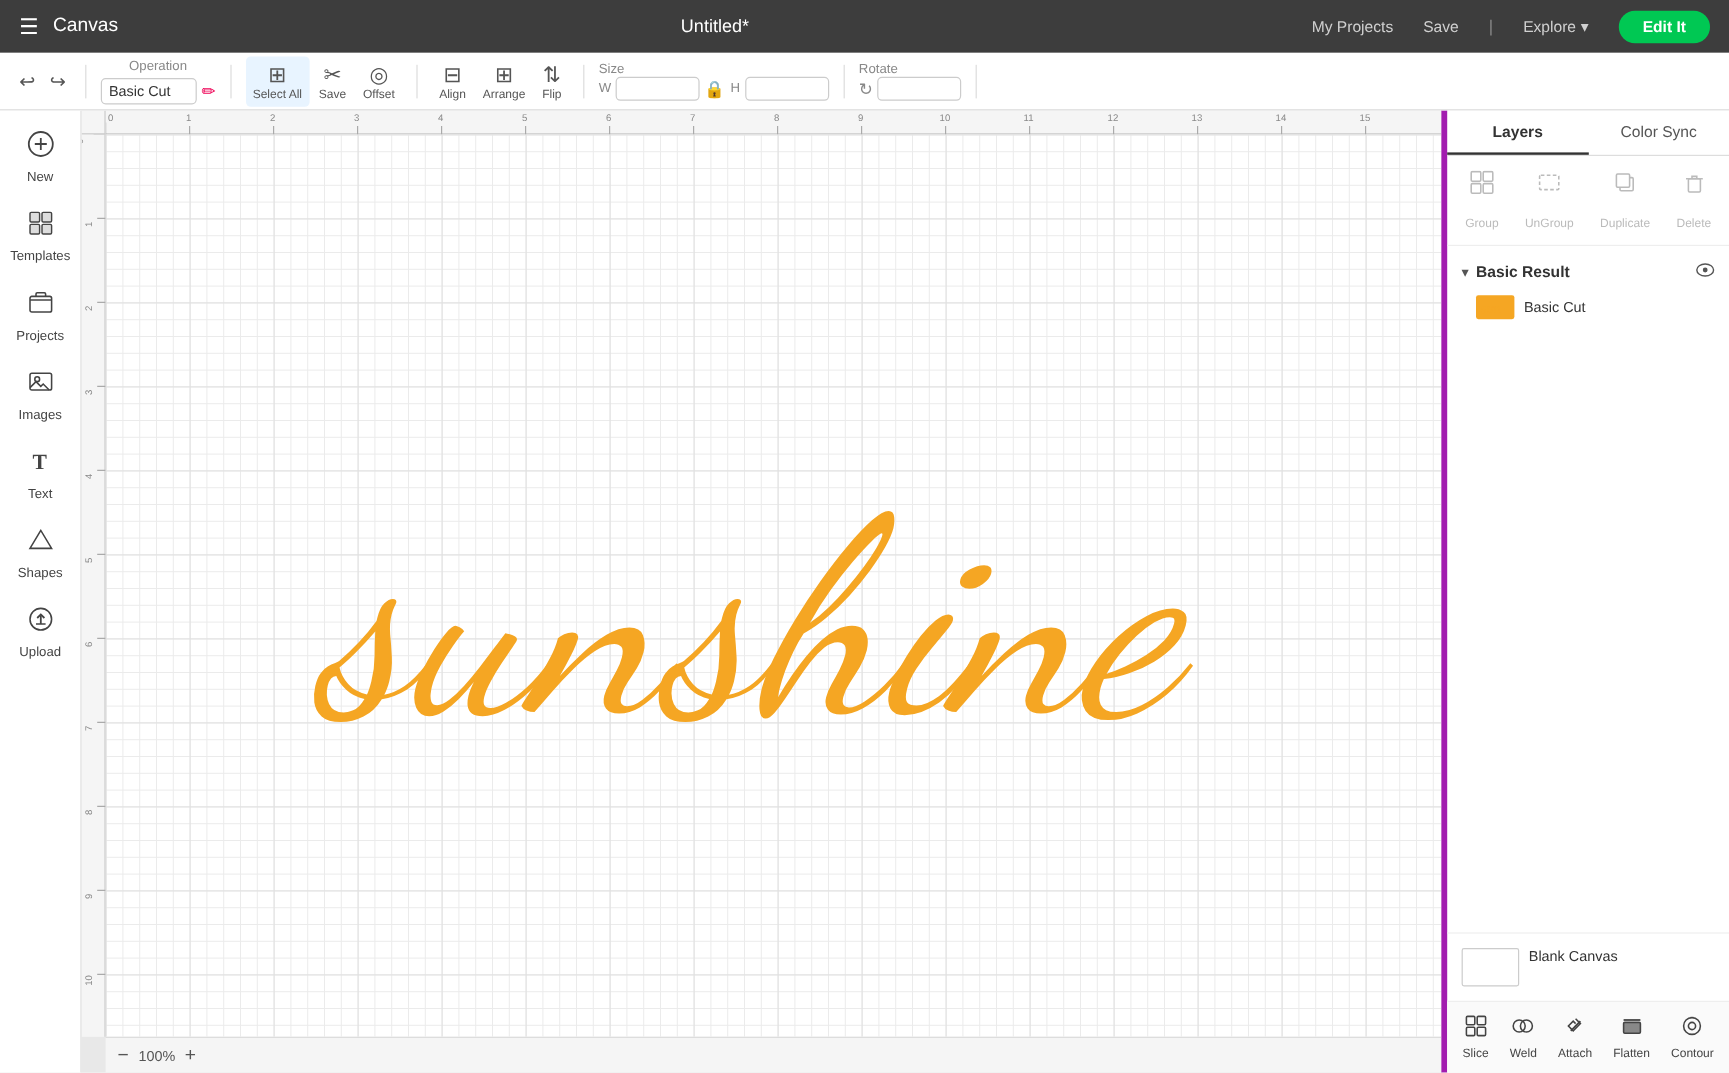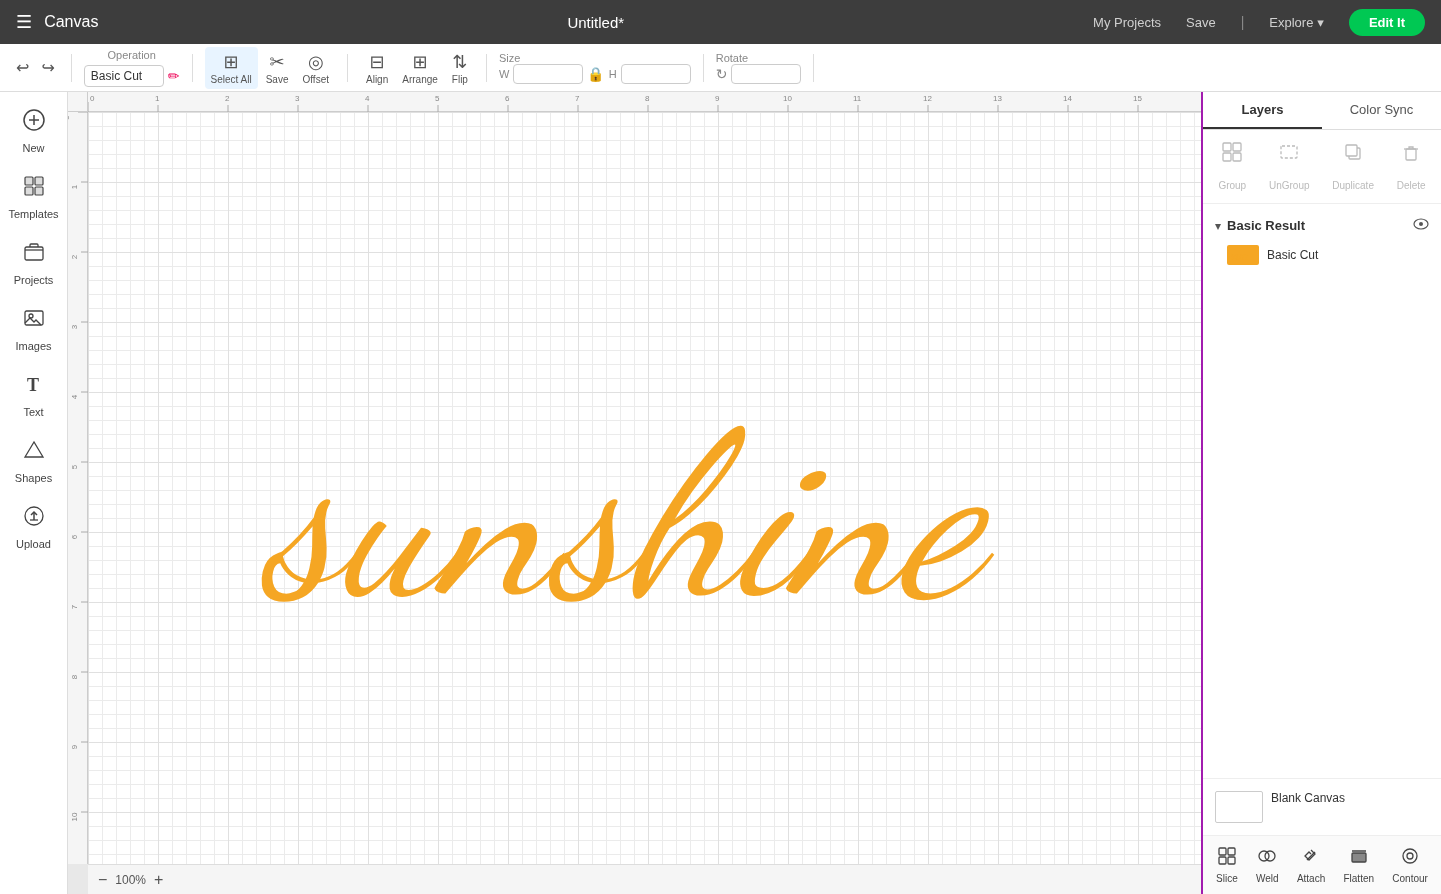--- a/index.html
+++ b/index.html
@@ -176,21 +176,21 @@
       padding: 0 10px;
       gap: 8px;
     }
     .zoom-btn { background: none; border: none; cursor: pointer; font-size: 16px; color: #555; line-height: 1; }
     .zoom-level { font-size: 12px; color: #555; }
 
     
     .right-sidebar {
       width: 240px;
       background: #fff;
-      border-left: 2px solid #a21caf;
+      border-left: 5px solid #a21caf;
       display: flex;
       flex-direction: column;
       flex-shrink: 0;
     }
     .right-tabs {
       display: flex;
       border-bottom: 1px solid #ddd;
     }
     .right-tab {
       flex: 1;

